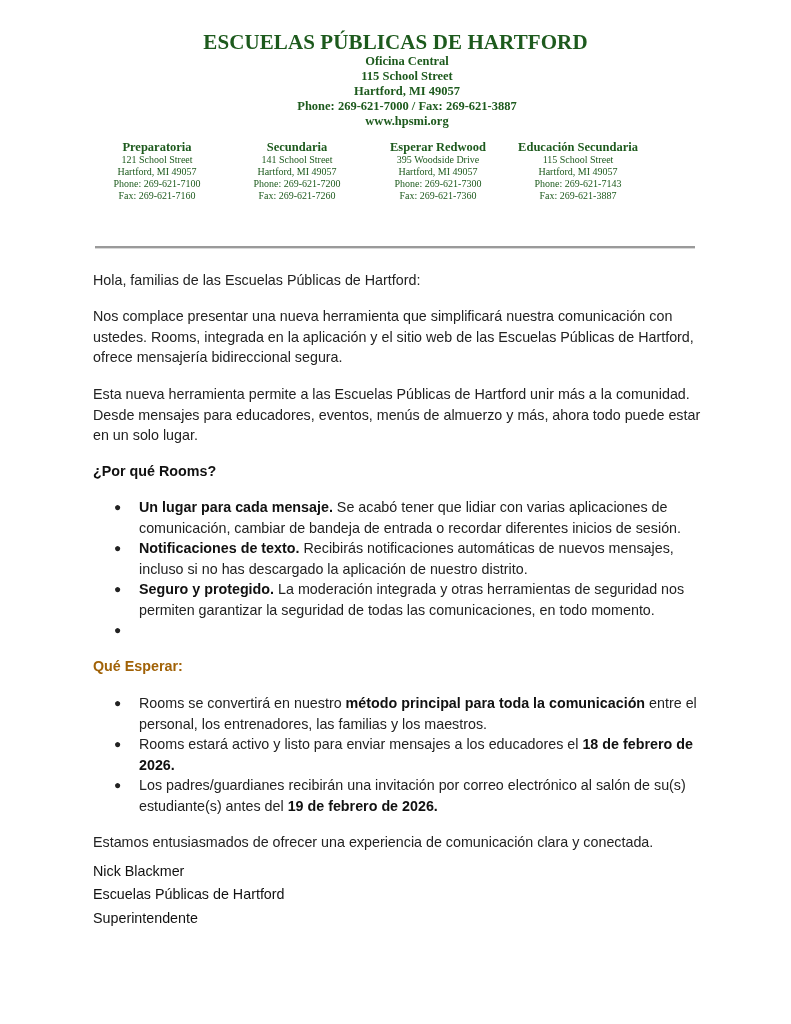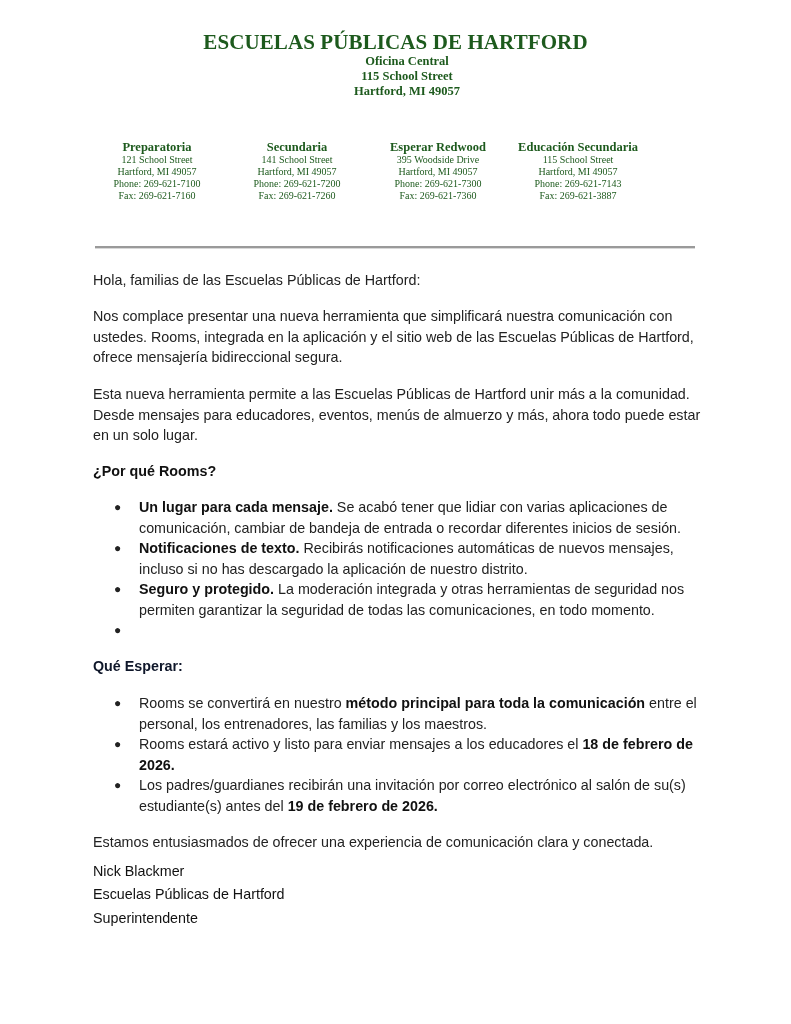--- a/index.html
+++ b/index.html
@@ -17,41 +17,43 @@
 
     .divider { position: absolute; left: 95px; top: 246px; width: 600px; height: 2px; background: #9a9a9a; border-bottom: 1px solid #d8d8d8; }
 
     .body { position: absolute; left: 93px; top: 270px; width: 610px; font-family: "Liberation Sans", sans-serif; font-size: 14.3px; line-height: 20.5px; color: #222; }
     .body p { margin: 0; }
     .greeting { position: absolute; top: 0; left: 0; }
     .para1 { position: absolute; top: 36px; left: 0; width: 610px; }
     .para2 { position: absolute; top: 114px; left: 0; width: 610px; }
     .h-why { position: absolute; top: 191px; left: 0; font-weight: bold; color: #111; }
     .list1 { position: absolute; top: 227px; left: 0; width: 610px; margin: 0; padding: 0; list-style: none; }
-    .h-expect { position: absolute; top: 386px; left: 0; font-weight: bold; color: #0f172a; }
+    .h-expect { position: absolute; top: 386px; left: 0; font-weight: bold; color: #a16207; }
     .list2 { position: absolute; top: 423px; left: 0; width: 610px; margin: 0; padding: 0; list-style: none; }
     .closing { position: absolute; top: 562px; left: 0; }
     .sig1 { position: absolute; top: 591px; left: 0; color: #111; }
     .sig2 { position: absolute; top: 614px; left: 0; color: #111; }
     .sig3 { position: absolute; top: 638px; left: 0; color: #111; text-align: right; }
 
     .li { position: relative; padding-left: 46px; }
     .li .bullet { position: absolute; left: 21px; top: 0; font-size: 12px; color: #222; }
     b { color: #111; }
   </style>
 </head>
 <body>
 
 <div class="page">
 
   <div class="letterhead">
     <div class="lh-title">ESCUELAS PÚBLICAS DE HARTFORD</div>
     <div class="lh-line">Oficina Central</div>
     <div class="lh-line">115 School Street</div>
     <div class="lh-line">Hartford, MI  49057</div>
+    <div class="lh-line">Phone: 269-621-7000 / Fax: 269-621-3887</div>
+    <div class="lh-line">www.hpsmi.org</div>
   </div>
 
   <div class="branches">
     <div class="branch" style="left:96px;width:122px;">
       <div class="branch-name">Preparatoria</div>
       <div class="branch-line">121 School Street</div>
       <div class="branch-line">Hartford, MI  49057</div>
       <div class="branch-line">Phone: 269-621-7100</div>
       <div class="branch-line">Fax: 269-621-7160</div>
     </div>

